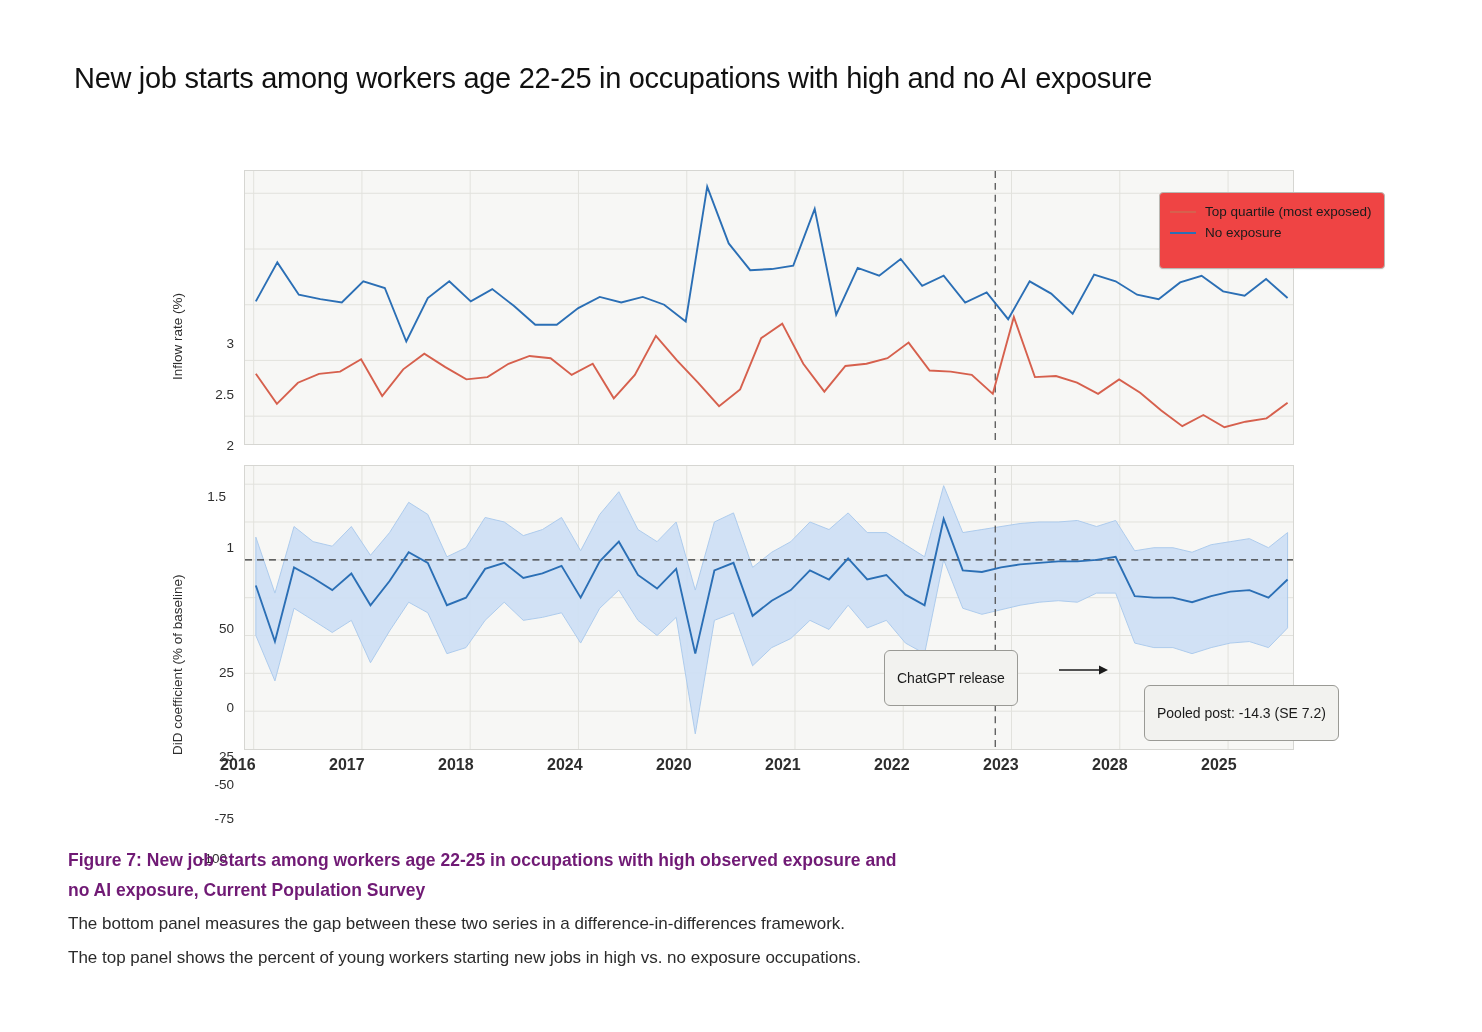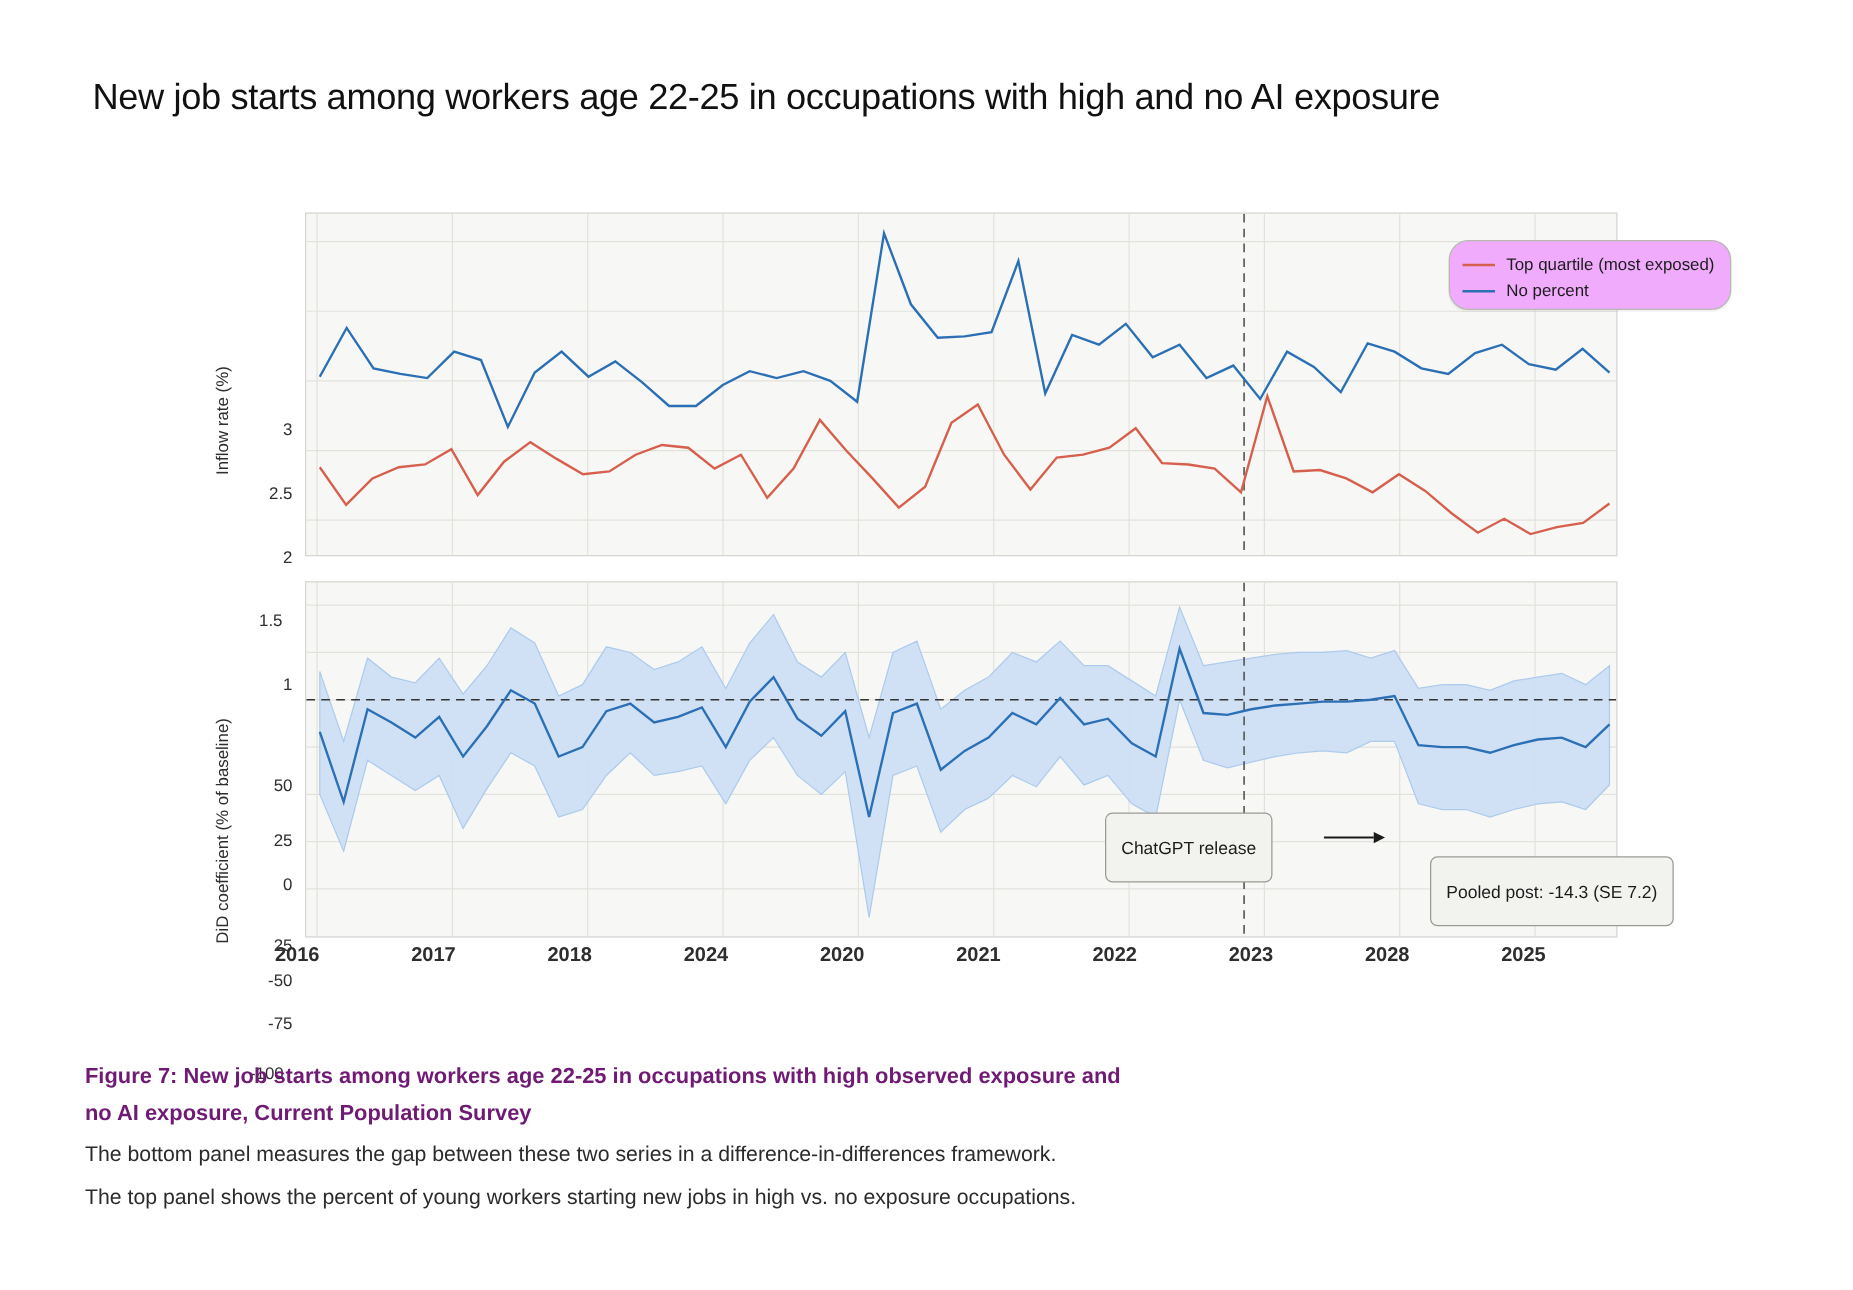--- a/index.html
+++ b/index.html
@@ -93,24 +93,24 @@
     color: #2e2e2e;
     text-align: left;
     width: 60px;
     top: 606px;
     font-weight: bold;
   }
 
   
   .legend {
     position: absolute;
-    background: #f0abfc;
+    background: #ef4444;
     border: 1px solid #b9b9b4;
-    border-radius: 16px;
-    padding: 8px 12px 4px 10px;
+    border-radius: 4px;
+    padding: 8px 12px 25px 10px;
     left: 1085px;
     top: 42px;
     font-size: 13.5px;
     line-height: 21px;
     box-shadow: 0 1px 1px rgba(0,0,0,.05);
   }
   .legend-row {
     display: flex;
     align-items: center;
     white-space: nowrap;
@@ -263,21 +263,21 @@
       </svg>
     </div>
 
     <div class="legend">
       <div class="legend-row">
         <span class="legend-swatch" style="background:#d6604d"></span>
         <span>Top quartile (most exposed)</span>
       </div>
       <div class="legend-row">
         <span class="legend-swatch" style="background:#2b6fb5"></span>
-        <span>No percent</span>
+        <span>No exposure</span>
       </div>
     </div>
 
     <div class="annot-box" id="chatgpt-annot">ChatGPT release</div>
     <svg id="arrow-annot" viewBox="0 0 50 14">
       <line x1="0" y1="7" x2="40" y2="7" stroke="#1b1b1b" stroke-width="1.6"></line>
       <polygon points="40,2.5 49,7 40,11.5" fill="#1b1b1b"></polygon>
     </svg>
     <div class="annot-box" id="pooled-annot">Pooled post: -14.3 (SE 7.2)</div>
   </div>

